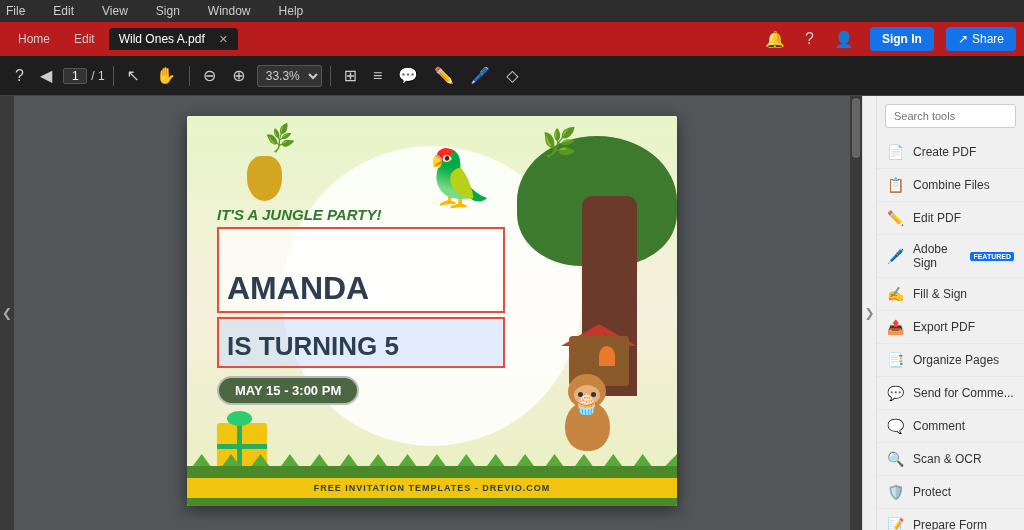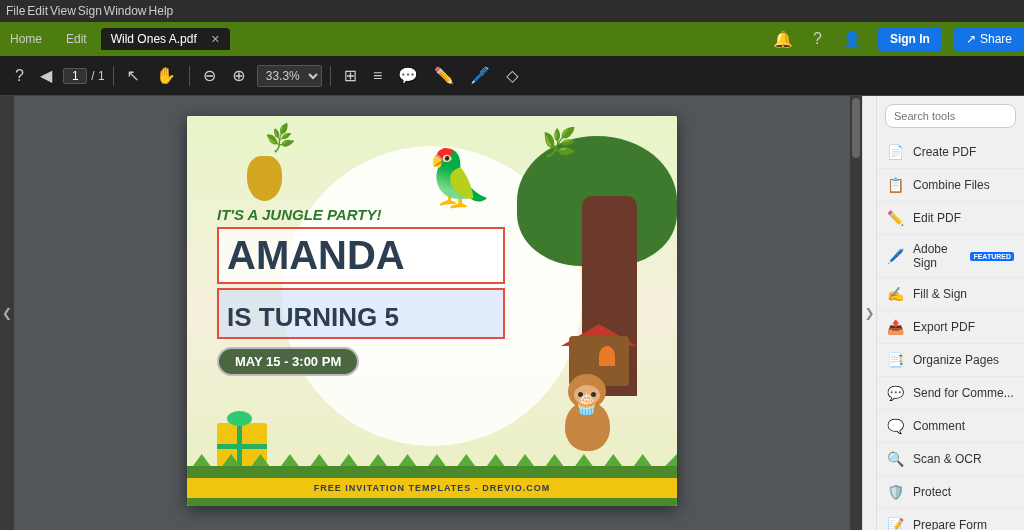--- a/index.html
+++ b/index.html
@@ -15,33 +15,33 @@
 
     
     .menu-bar {
       background: #2d2d2d;
       color: #ccc;
       display: flex;
       align-items: center;
       height: 22px;
       font-size: 12px;
       padding: 0 6px;
-      gap: 2px;
+      gap: 28px;
       flex-shrink: 0;
     }
     .menu-bar span { cursor: pointer; }
 
     
     .tab-bar {
-      background: #4d7c0f;
+      background: #b91c1c;
       display: flex;
       align-items: center;
       height: 34px;
       flex-shrink: 0;
-      padding: 0 0;
+      padding: 0 8px;
       gap: 4px;
     }
     .tab-home {
       color: #ccc;
       font-size: 12px;
       padding: 4px 10px;
       cursor: pointer;
     }
     .tab-tools {
       color: #ccc;
@@ -416,23 +416,24 @@
       margin-bottom: 4px;
     }
     .name-box {
       background: rgba(255,255,255,0.7);
       border: 2px solid #e74c3c;
       padding: 4px 8px;
       margin-bottom: 4px;
     }
     .name-text {
       color: #2c3e50;
-      font-size: 40px;
+      font-size: 32px;
       font-weight: 900;
       font-family: Arial Black, sans-serif;
+      margin-top: 37px;
     }
     .turning-box {
       background: rgba(200,220,255,0.5);
       border: 2px solid #e74c3c;
       padding: 4px 8px;
       margin-bottom: 8px;
     }
     .turning-text {
       color: #2c3e50;
       font-size: 26px;
@@ -525,21 +526,21 @@
       flex-shrink: 0;
     }
 
     .search-tools-container {
       padding: 8px;
     }
     .search-tools-input {
       width: 100%;
       padding: 5px 8px;
       border: 1px solid #ccc;
-      border-radius: 8px;
+      border-radius: 3px;
       font-size: 11px;
       background: white;
       outline: none;
     }
 
     .tool-item {
       display: flex;
       align-items: center;
       padding: 7px 10px;
       cursor: pointer;

